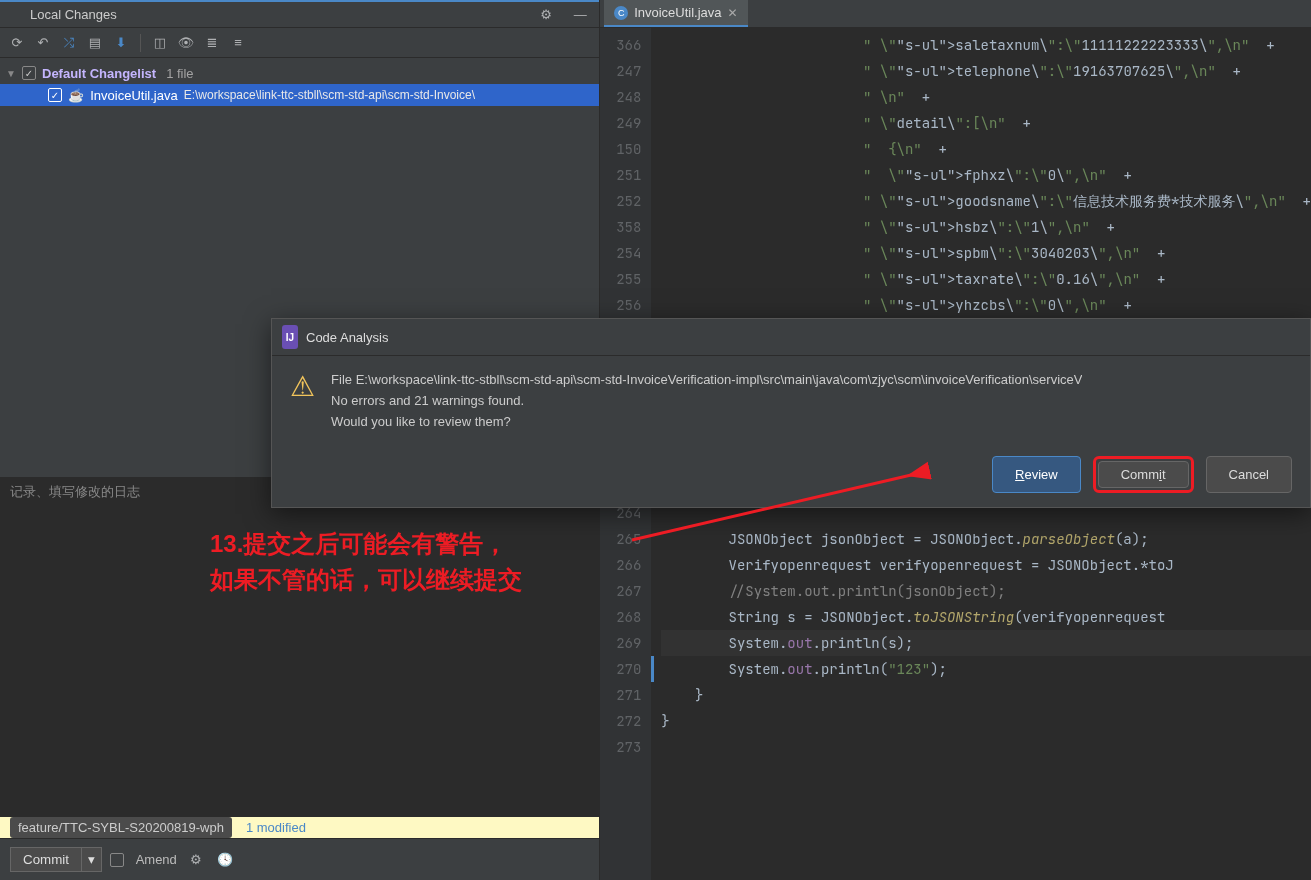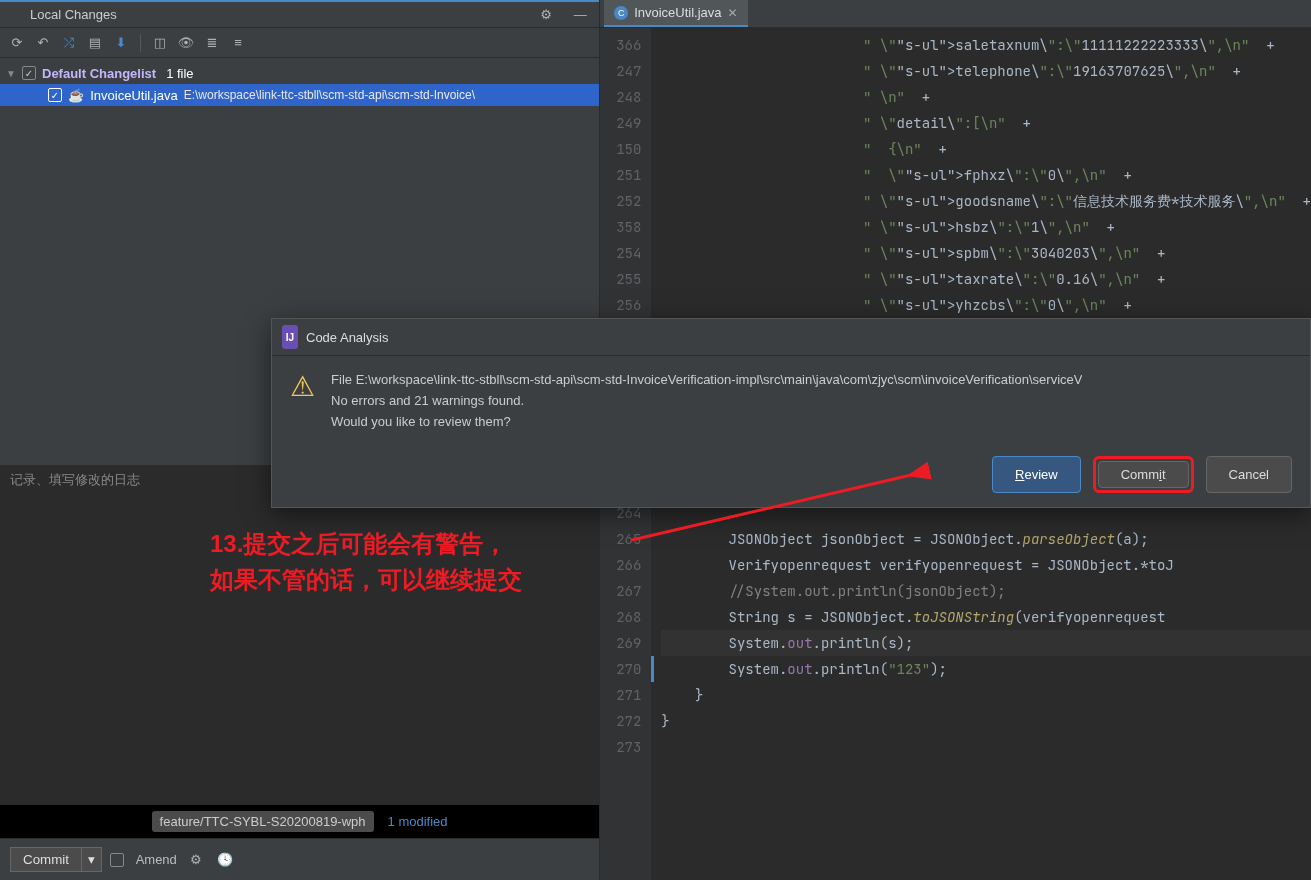--- a/index.html
+++ b/index.html
@@ -11,26 +11,26 @@
 .lc-header-icons { display:flex; gap:12px; color:#aaa; }
 .lc-toolbar { display:flex; align-items:center; height:30px; padding:0 6px; gap:4px; border-bottom:1px solid #2b2b2b; }
 .tb-ico { width:22px; height:22px; display:flex; align-items:center; justify-content:center; color:#afb1b3; cursor:pointer; }
 .tb-sep { width:1px; height:18px; background:#555; margin:0 4px; }
 .filetree { flex:0 0 auto; padding:4px 0; }
 .tree-row { display:flex; align-items:center; height:22px; padding:0 6px; gap:6px; color:#ccc; cursor:pointer; }
 .tree-row .chev { color:#888; font-size:10px; width:10px; }
 .tree-row .chk { width:14px; height:14px; border:1px solid #888; border-radius:2px; display:flex; align-items:center; justify-content:center; font-size:10px; color:#ccc; cursor:pointer; }
 .tree-child { background:#2f65ca; color:#fff; }
 .tree-child .chk { border-color:#fff; color:#fff; }
-.filehint { color:#ffffff; margin-left:4px; }
+.filehint { color:#a3a3a3; margin-left:4px; }
 .filepath { color:#ccc; font-size:12px; white-space:nowrap; overflow:hidden; }
 .tree-child .filepath { color:#e8e8e8; }
 .commit-msg { height:340px; border-top:1px solid #555; padding:6px 10px; background:#2b2b2b; border:none; color:#aaa; font-size:13px; resize:none; }
 .commit-msg::placeholder { color:#888; }
-.bottom-status { display:flex; align-items:center; gap:14px; padding:6px 10px; color:#aaa; background:#000000;justify-content:center; }
+.bottom-status { display:flex; align-items:center; gap:14px; padding:0 10px; color:#aaa; background:#fef9c3; }
 .branch { background:#4b4b4b; border-radius:3px; padding:3px 8px; color:#ccc; }
 .mod { color:#4a88c7; }
 .commit-bar { display:flex; align-items:center; gap:8px; padding:8px 10px; border-top:1px solid #2b2b2b; background:#3c3f41; }
 .commit-btn { display:flex; align-items:center; }
 .commit-btn button { background:#4b4b4b; color:#ddd; border:1px solid #666; padding:4px 12px; cursor:pointer; }
 .commit-btn .dd { border-left:none; padding:4px 6px; }
 .amend-chk { width:14px; height:14px; border:1px solid #888; border-radius:2px; margin-right:4px; display:inline-block; }
 .right-panel { flex:1; background:#2b2b2b; display:flex; flex-direction:column; }
 .ed-tabbar { height:28px; display:flex; align-items:center; background:#3c3f41; border-bottom:1px solid #2b2b2b; padding-left:4px; }
 .ed-tab { display:flex; align-items:center; gap:6px; padding:0 10px; height:100%; background:#515658; color:#ddd; border-bottom:2px solid #4a88c7; }

